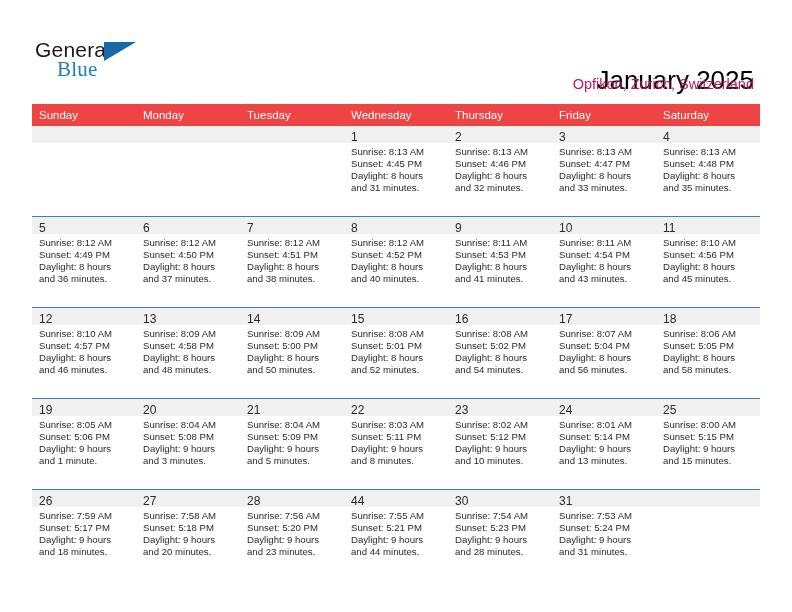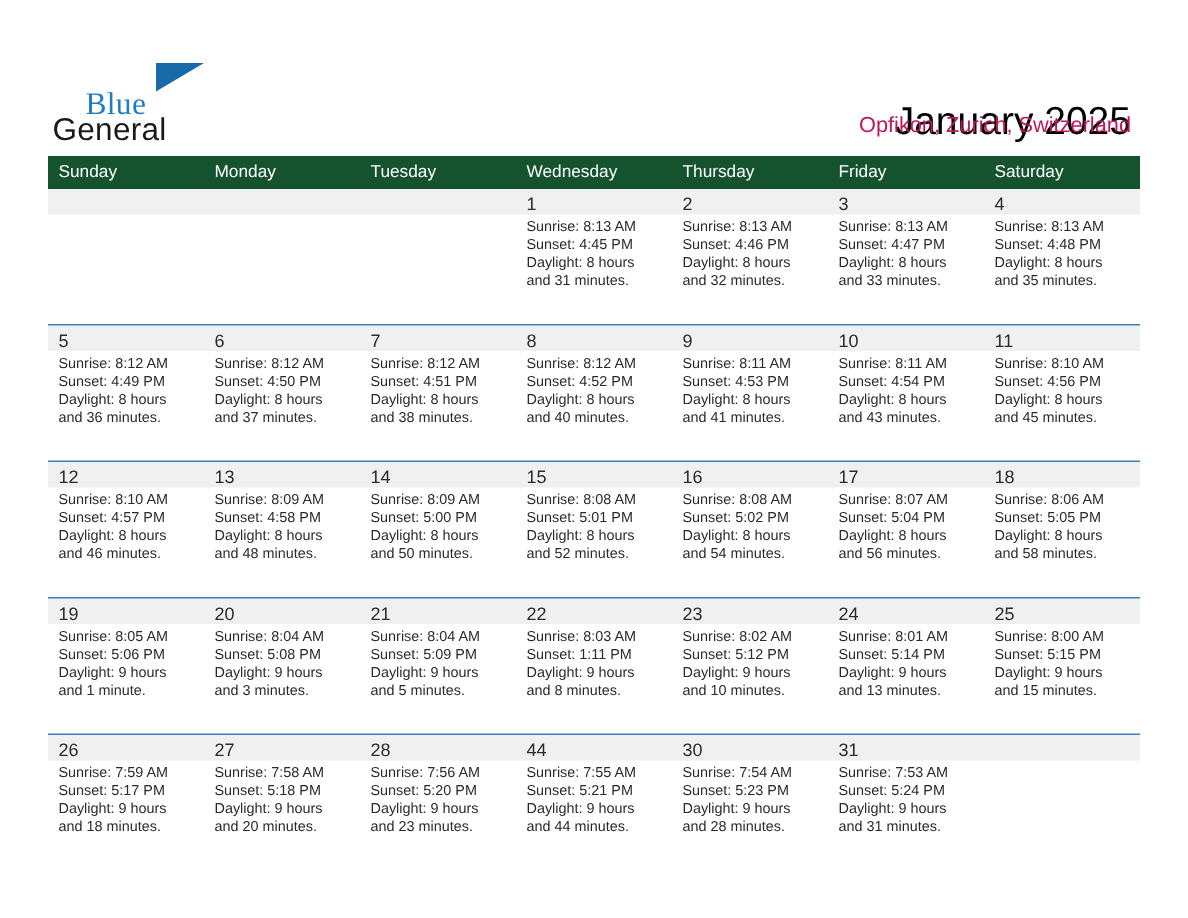--- a/index.html
+++ b/index.html
@@ -38,21 +38,20 @@
     height: 50px;
   }
   .brand-general {
     position: absolute;
     left: 0;
     top: 0;
     font-size: 21px;
     letter-spacing: 0.2px;
     color: #1a1a1a;
     font-family: "Liberation Sans", sans-serif;
-    margin-top: 37px;
   }
   .brand-blue {
     position: absolute;
     left: 22px;
     top: 19px;
     font-size: 21px;
     letter-spacing: 0.2px;
     color: #1f7ec2;
     font-family: Liberation Serif, serif;
   }
@@ -91,21 +90,21 @@
     position: absolute;
     left: 32px;
     top: 104px;
     width: 728px;
     border-collapse: collapse;
     table-layout: fixed;
   }
   .cal col { width: 104px; }
 
   .cal thead th {
-    background: #14532d;
+    background: #ef4444;
     color: #ffffff;
     font-size: 11.5px;
     font-weight: normal;
     text-align: left;
     padding: 5px 0 5px 7px;
     height: 12px;
     vertical-align: middle;
   }
 
   .cal tbody td {
@@ -383,21 +382,21 @@
               <div class="evt">Sunrise: 8:04 AM</div>
               <div class="evt">Sunset: 5:09 PM</div>
               <div class="evt">Daylight: 9 hours</div>
               <div class="evt">and 5 minutes.</div>
             </div>
           </td>
           <td>
             <div class="daynum-band"><span class="daynum">22</span></div>
             <div class="events">
               <div class="evt">Sunrise: 8:03 AM</div>
-              <div class="evt">Sunset: 1:11 PM</div>
+              <div class="evt">Sunset: 5:11 PM</div>
               <div class="evt">Daylight: 9 hours</div>
               <div class="evt">and 8 minutes.</div>
             </div>
           </td>
           <td>
             <div class="daynum-band"><span class="daynum">23</span></div>
             <div class="events">
               <div class="evt">Sunrise: 8:02 AM</div>
               <div class="evt">Sunset: 5:12 PM</div>
               <div class="evt">Daylight: 9 hours</div>

